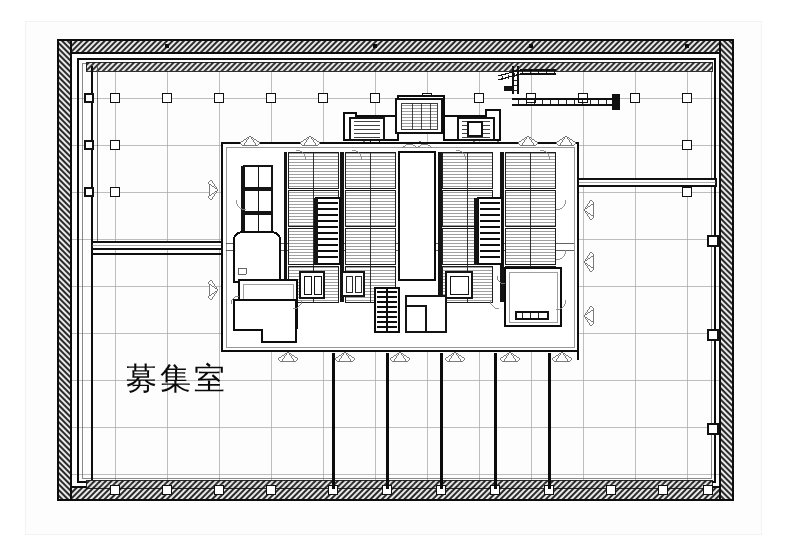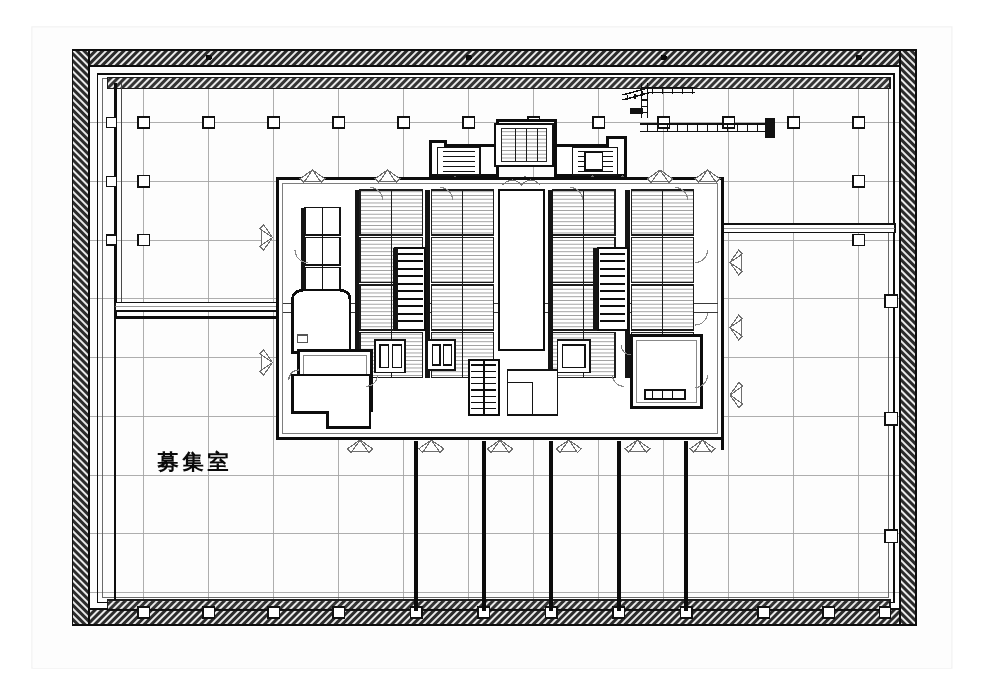--- a/index.html
+++ b/index.html
@@ -25,21 +25,21 @@
   svg{display:block;}
   .lbl{
     position:absolute;
     font-family:"DejaVu Sans","Liberation Sans",sans-serif;
     color:#0a0a0a;
     white-space:nowrap;
     letter-spacing:3px;
   }
   #vacant-label{
     left:126px;top:358px;
-    font-size:17px;font-weight:700;
+    font-size:31px;font-weight:400;
   }
 </style>
 </head>
 <body>
 
 <div id="page">
 
   <div id="paper"></div>
 
   <svg id="plan" width="787" height="553" viewBox="0 0 787 553" shape-rendering="crispEdges">

